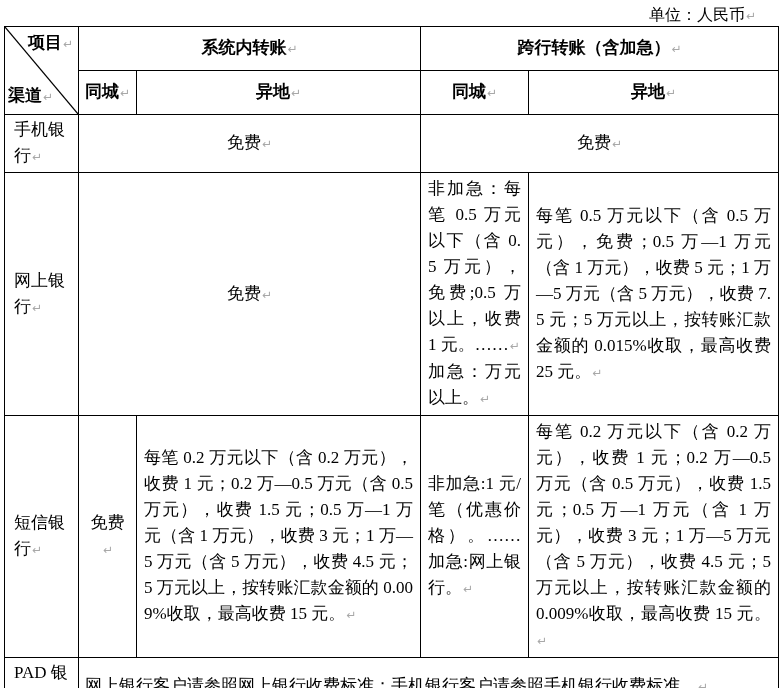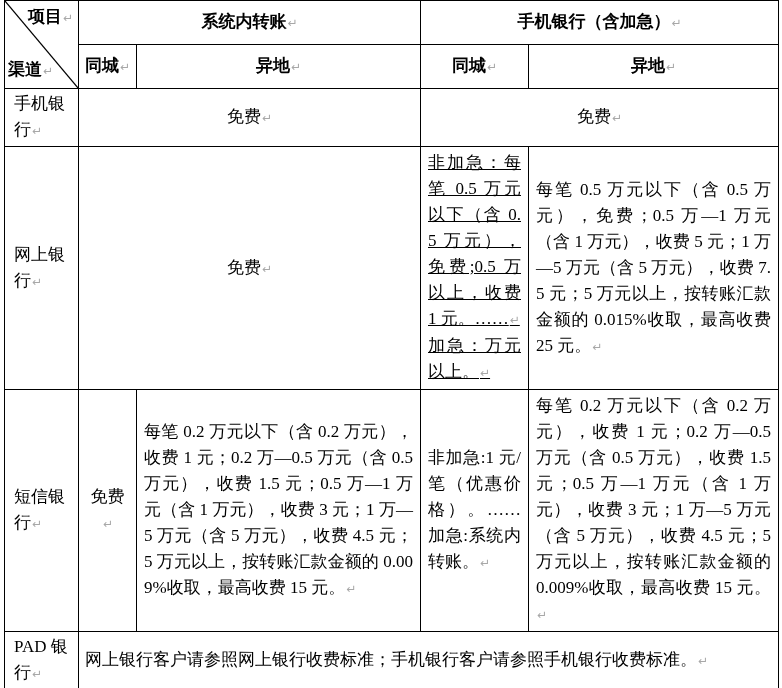--- a/index.html
+++ b/index.html
@@ -46,47 +46,48 @@
   .corner svg.diag{position:absolute;left:0;top:0;width:100%;height:100%;}
   .corner .c-top{position:absolute;top:3px;right:5px;font-weight:bold;}
   .corner .c-bottom{position:absolute;bottom:4px;left:3px;font-weight:bold;}
   .pm{
     color:#a8a8a8;
     font-size:12px;
     margin-left:1px;
     font-family:"DejaVu Sans","Liberation Sans",sans-serif;
     font-weight:normal;
   }
-  .cellp{margin:0;text-decoration:underline;}
+  .cellp{margin:0;}
 </style>
 </head>
 <body>
 
 <div class="page">
 
+  <div class="unit-line"><span>单位：人民币</span><span class="pm">↵</span></div>
 
   <table class="fee-table">
     <colgroup>
       <col style="width:74px">
       <col style="width:58px">
       <col style="width:284px">
       <col style="width:108px">
       <col style="width:250px">
     </colgroup>
     <tbody>
         <tr class="h1">
       <th class="corner" rowspan="2">
         <svg class="diag" viewBox="0 0 100 100" preserveAspectRatio="none">
           <line x1="0" y1="0" x2="100" y2="100" stroke="#000" stroke-width="1.2" vector-effect="non-scaling-stroke"></line>
         </svg>
         <span class="c-top"><span>项目</span><span class="pm">↵</span></span>
         <span class="c-bottom"><span>渠道</span><span class="pm">↵</span></span>
       </th>
       <th colspan="2"><span>系统内转账</span><span class="pm">↵</span></th>
-      <th colspan="2"><span>手机银行（含加急）</span><span class="pm">↵</span></th>
+      <th colspan="2"><span>跨行转账（含加急）</span><span class="pm">↵</span></th>
     </tr>
     <tr class="h2">
       <th><span>同城</span><span class="pm">↵</span></th>
       <th><span>异地</span><span class="pm">↵</span></th>
       <th><span>同城</span><span class="pm">↵</span></th>
       <th><span>异地</span><span class="pm">↵</span></th>
     </tr>
 
     <tr class="r-mobile">
       <td class="rowlabel"><span>手机银行</span><span class="pm">↵</span></td>
@@ -101,21 +102,21 @@
         <p class="cellp"><span>非加急：每笔 0.5 万元以下（含 0.5 万元），免费;0.5 万以上，收费 1 元。……</span><span class="pm">↵</span></p>
         <p class="cellp"><span>加急：万元以上。</span><span class="pm">↵</span></p>
       </td>
       <td class="justify"><span>每笔 0.5 万元以下（含 0.5 万元），免费；0.5 万—1 万元（含 1 万元），收费 5 元；1 万—5 万元（含 5 万元），收费 7.5 元；5 万元以上，按转账汇款金额的 0.015%收取，最高收费 25 元。</span><span class="pm">↵</span></td>
     </tr>
 
     <tr class="r-sms">
       <td class="rowlabel"><span>短信银行</span><span class="pm">↵</span></td>
       <td class="center"><span>免费</span><span class="pm">↵</span></td>
       <td class="justify"><span>每笔 0.2 万元以下（含 0.2 万元），收费 1 元；0.2 万—0.5 万元（含 0.5 万元），收费 1.5 元；0.5 万—1 万元（含 1 万元），收费 3 元；1 万—5 万元（含 5 万元），收费 4.5 元；5 万元以上，按转账汇款金额的 0.009%收取，最高收费 15 元。</span><span class="pm">↵</span></td>
-      <td class="justify"><span>非加急:1 元/笔（优惠价格）。……加急:系统内转账。</span><span class="pm">↵</span></td>
+      <td class="justify"><span>非加急:1 元/笔（优惠价格）。……加急:网上银行。</span><span class="pm">↵</span></td>
       <td class="justify"><span>每笔 0.2 万元以下（含 0.2 万元），收费 1 元；0.2 万—0.5 万元（含 0.5 万元），收费 1.5 元；0.5 万—1 万元（含 1 万元），收费 3 元；1 万—5 万元（含 5 万元），收费 4.5 元；5 万元以上，按转账汇款金额的 0.009%收取，最高收费 15 元。</span><span class="pm">↵</span></td>
     </tr>
 
     <tr class="r-pad">
       <td class="rowlabel"><span>PAD 银行</span><span class="pm">↵</span></td>
       <td colspan="4"><span>网上银行客户请参照网上银行收费标准；手机银行客户请参照手机银行收费标准。</span><span class="pm">↵</span></td>
     </tr>
   </tbody>
     </table>
 

